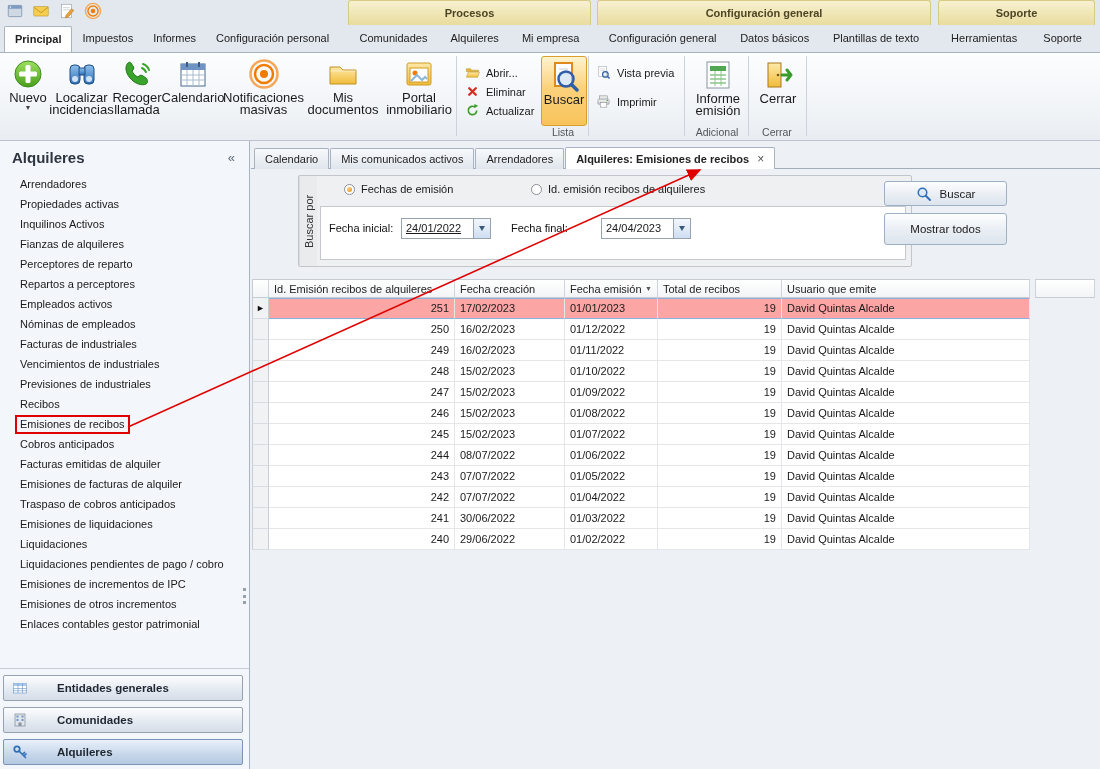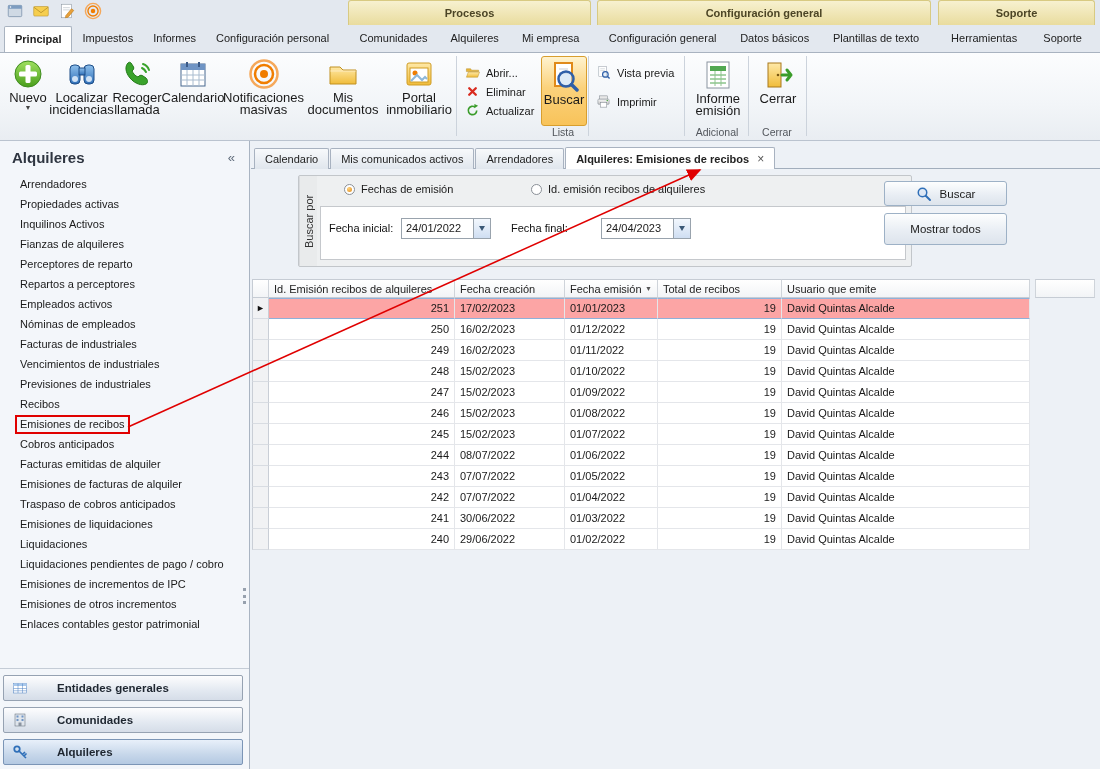--- a/index.html
+++ b/index.html
@@ -68,21 +68,21 @@
   .searchpanel{position:absolute;left:7px;top:34px;width:614px;height:92px;background:#eef0f1;border:1px solid #c2c6ca;border-radius:2px;margin-left:40px;}
   .rot{position:absolute;left:0;top:0;bottom:0;width:18px;writing-mode:vertical-rl;transform:rotate(180deg);display:flex;align-items:center;justify-content:center;color:#333;border-right:1px solid #d8dadd;background:#e9ebec;font-size:11px;}
   .radio{position:absolute;top:7px;display:flex;align-items:center;gap:6px;cursor:pointer;}
   .r1{left:45px;} .r2{left:232px;}
   .rdot{width:11px;height:11px;border-radius:50%;border:1px solid #8a9097;background:#fff;position:relative;flex:0 0 11px;}
   .rdot.checked::after{content:"";position:absolute;left:2px;top:2px;width:5px;height:5px;border-radius:50%;background:radial-gradient(circle at 35% 30%,#ffd27a,#e08a1a);}
   .whitebox{position:absolute;left:21px;top:30px;right:5px;bottom:6px;background:#fff;border:1px solid #c5c8cc;}
   .flabel{position:absolute;top:11px;line-height:21px;color:#111;}
   .f1{left:8px;} .f2{left:190px;}
   .combo{position:absolute;top:11px;width:90px;height:21px;background:#fff;border:1px solid #99a3ad;display:flex;}
-  .c1{left:80px;} .c2{left:280px;}
+  .c1{left:80px;text-decoration:underline;} .c2{left:280px;}
   .cval{flex:1;line-height:19px;padding-left:4px;white-space:nowrap;}
   .dd{width:17px;border-left:1px solid #99a3ad;background:linear-gradient(#f2f7fd,#cfdef2);display:flex;align-items:center;justify-content:center;cursor:pointer;}
   .dd::after{content:"";border-left:3.5px solid transparent;border-right:3.5px solid transparent;border-top:5px solid #3a5876;}
   .cbtn{position:absolute;left:633px;width:123px;height:25px;background:linear-gradient(#fdfefe,#e9eef4 55%,#dde4ec);border:1px solid #9db1c6;border-radius:3px;font-family:inherit;font-size:11.5px;color:#1a1a1a;display:flex;align-items:center;justify-content:center;gap:8px;cursor:pointer;}
   .buscarbtn{top:40px;}
   .mostrarbtn{top:72px;height:32px;}
 
   
   .grid{position:absolute;left:1px;top:138px;right:0;}
   #gridhead{display:flex;height:19px;}

